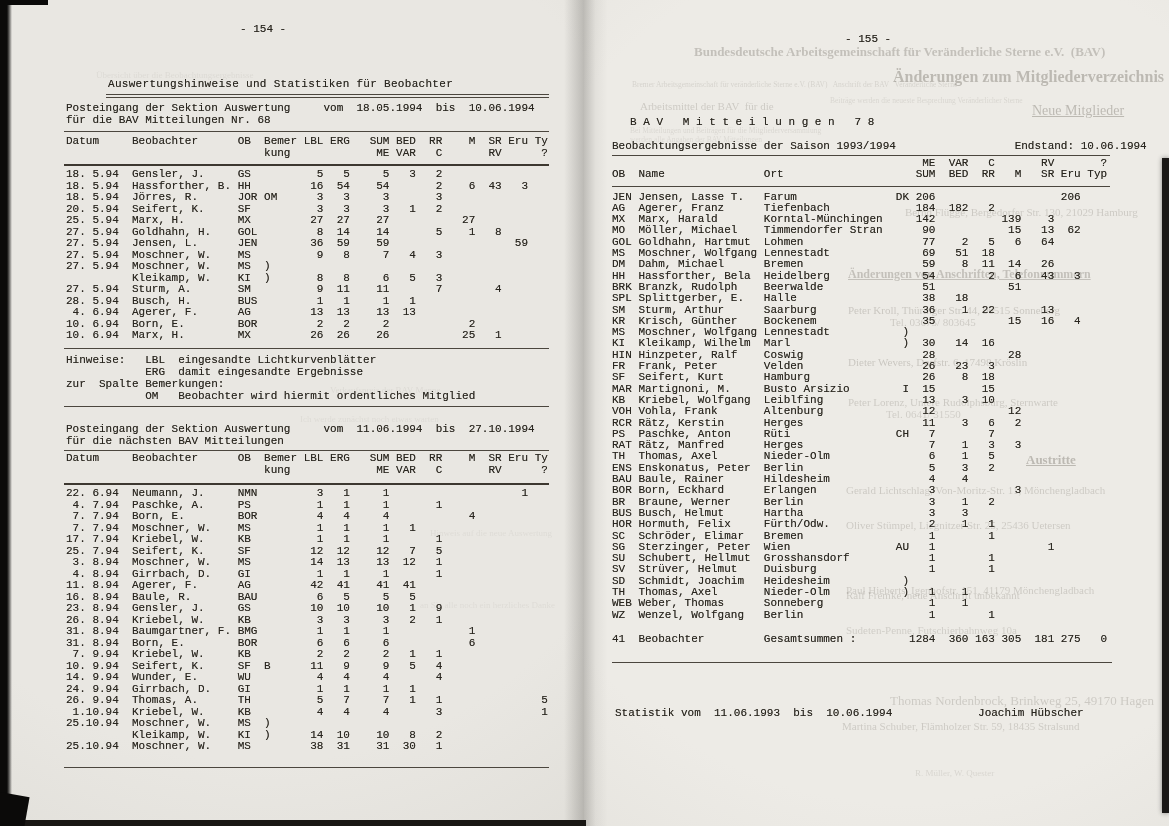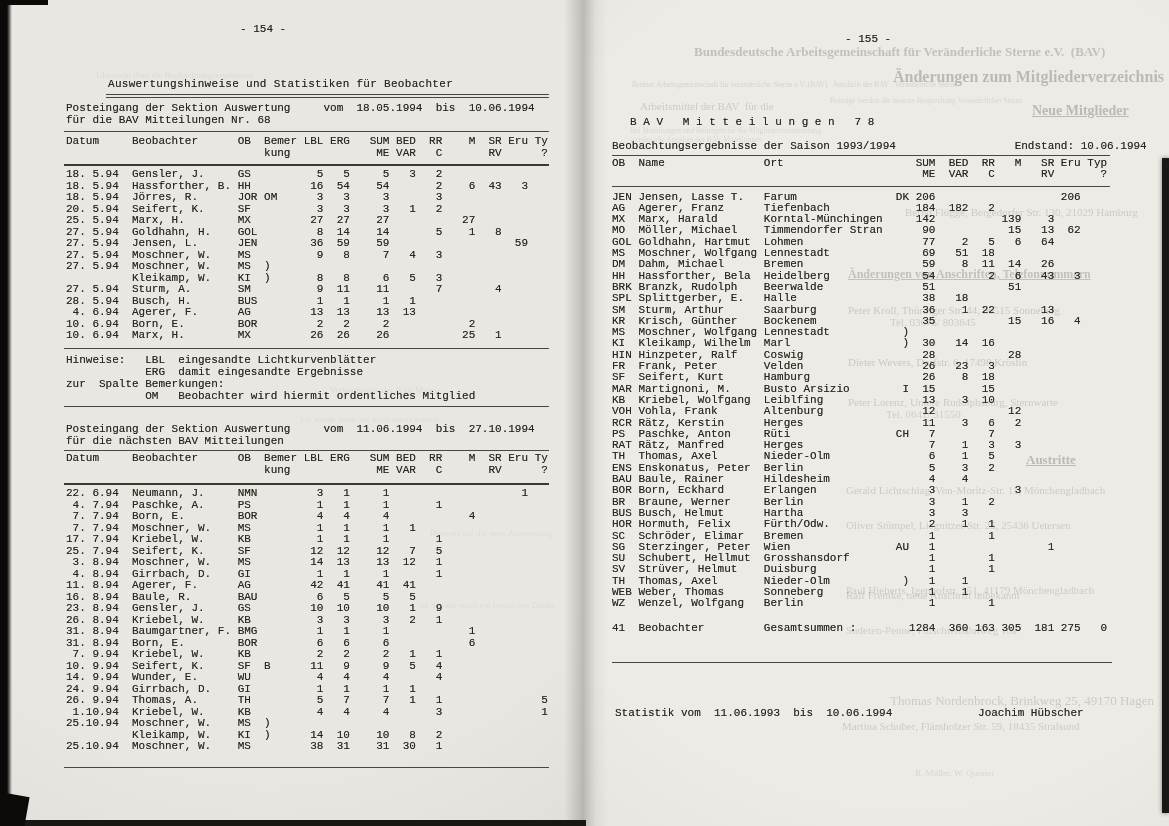--- a/index.html
+++ b/index.html
@@ -44,21 +44,21 @@
       <div class="bleed-item" style="left: 300px; top: 414px; font-size: 9px; opacity: 0.07;">Ich werde zunächst noch etwas warten</div>
       <div class="bleed-item" style="left: 430px; top: 528px; font-size: 9px; opacity: 0.07;">Hinweis auf die neue Auswertung</div>
       <div class="bleed-item" style="left: 420px; top: 600px; font-size: 9px; opacity: 0.07;">an Sie alle noch ein herzliches Danke</div>
     </div>
   <div>
       <div class="bleed-item" style="left: 694px; top: 44px; font-size: 13px; opacity: 0.26; font-weight: 600;">Bundesdeutsche Arbeitsgemeinschaft für Veränderliche Sterne e.V.  (BAV)</div>
       <div class="bleed-item" style="left: 632px; top: 80px; font-size: 7.5px; opacity: 0.15;">Bremer Arbeitsgemeinschaft für veränderliche Sterne e.V. (BAV)   Anschrift der BAV   Veränderliche Sterne</div>
       <div class="bleed-item" style="left: 893px; top: 68px; font-size: 16px; opacity: 0.3; font-weight: 700;">Änderungen zum Mitgliederverzeichnis</div>
       <div class="bleed-item" style="left: 640px; top: 100px; font-size: 11px; opacity: 0.2;">Arbeitsmittel der BAV  für die</div>
       <div class="bleed-item" style="left: 830px; top: 96px; font-size: 7.5px; opacity: 0.13;">Beiträge werden die neueste Besprechung Veränderlicher Sterne</div>
-      <div class="bleed-item" style="left: 1032px; top: 103px; font-size: 14px; opacity: 0.3; font-weight: 700; text-decoration: underline;">Neue Mitglieder</div>
+      <div class="bleed-item" style="left: 1032px; top: 103px; font-size: 14px; opacity: 0.3; font-weight: 400; text-decoration: underline;">Neue Mitglieder</div>
       <div class="bleed-item" style="left: 630px; top: 126px; font-size: 7.5px; opacity: 0.12; text-align: center;">Bei Mitteilungen und Beiträgen für die Mitgliederversammlung</div>
       <div class="bleed-item" style="left: 630px; top: 135px; font-size: 7.5px; opacity: 0.1;">werden alle Angaben der BAV Mitteilungen</div>
       <div class="bleed-item" style="left: 905px; top: 206px; font-size: 11px; opacity: 0.2;">Bernd Flügge, Bergedorfer Str. 130, 21029 Hamburg</div>
       <div class="bleed-item" style="left: 848px; top: 267px; font-size: 12px; opacity: 0.26; font-weight: 700; text-decoration: underline;">Änderungen von Anschriften, Telefonnummern</div>
       <div class="bleed-item" style="left: 848px; top: 304px; font-size: 11px; opacity: 0.22;">Peter Kroll, Thüringer Str. 44, 96515 Sonneberg</div>
       <div class="bleed-item" style="left: 890px; top: 316px; font-size: 11px; opacity: 0.2;">Tel. 03675/ 803645</div>
       <div class="bleed-item" style="left: 848px; top: 356px; font-size: 11px; opacity: 0.22;">Dieter Wevers, Dorfstr. 6, 17498 Kröslin</div>
       <div class="bleed-item" style="left: 848px; top: 396px; font-size: 11px; opacity: 0.2;">Peter Lorenz, Untere Rudolphsburg, Sternwarte</div>
       <div class="bleed-item" style="left: 886px; top: 408px; font-size: 11px; opacity: 0.18;">Tel. 0641/ 31550</div>
       <div class="bleed-item" style="left: 1026px; top: 452px; font-size: 13px; opacity: 0.3; font-weight: 700; text-decoration: underline;">Austritte</div>
@@ -146,22 +146,22 @@
   <div class="rule heavy" style="left:64px;top:483px;width:485px"></div>
   <div class="rule" style="left:64px;top:767px;width:485px"></div>
 
   <div class="txt" style="left:845px;top:33px">- 155 -</div>
 
   <div class="txt" style="left:630px;top:116px">B A V   M i t t e i l u n g e n   7 8</div>
   <div class="txt" style="left:612px;top:140px">Beobachtungsergebnisse der Saison 1993/1994                  Endstand: 10.06.1994</div>
 
   <div class="rule" style="left:612px;top:155px;width:498px"></div>
   <div class="ttable" style="left:612px;top:158px;line-height:11.3px">
+      <div class="trow thead">                                               ME  VAR   C       RV       ?</div>
       <div class="trow thead">OB  Name               Ort                    SUM  BED  RR   M   SR Eru Typ</div>
-      <div class="trow thead">                                               ME  VAR   C       RV       ?</div>
       <div style="height: 11px;"></div>
       <div class="trow">JEN Jensen, Lasse T.   Farum               DK 206                   206    </div>
       <div class="trow">AG  Agerer, Franz      Tiefenbach             184  182   2                 </div>
       <div class="trow">MX  Marx, Harald       Korntal-Münchingen     142          139    3        </div>
       <div class="trow">MO  Möller, Michael    Timmendorfer Stran      90           15   13  62    </div>
       <div class="trow">GOL Goldhahn, Hartmut  Lohmen                  77    2   5   6   64        </div>
       <div class="trow">MS  Moschner, Wolfgang Lennestadt              69   51  18                 </div>
       <div class="trow">DM  Dahm, Michael      Bremen                  59    8  11  14   26        </div>
       <div class="trow">HH  Hassforther, Bela  Heidelberg              54        2   6   43   3    </div>
       <div class="trow">BRK Branzk, Rudolph    Beerwalde               51           51             </div>
@@ -183,20 +183,21 @@
       <div class="trow">ENS Enskonatus, Peter  Berlin                   5    3   2                 </div>
       <div class="trow">BAU Baule, Rainer      Hildesheim               4    4                     </div>
       <div class="trow">BOR Born, Eckhard      Erlangen                 3            3             </div>
       <div class="trow">BR  Braune, Werner     Berlin                   3    1   2                 </div>
       <div class="trow">BUS Busch, Helmut      Hartha                   3    3                     </div>
       <div class="trow">HOR Hormuth, Felix     Fürth/Odw.               2    1   1                 </div>
       <div class="trow">SC  Schröder, Elimar   Bremen                   1        1                 </div>
       <div class="trow">SG  Sterzinger, Peter  Wien                AU   1                 1        </div>
       <div class="trow">SU  Schubert, Hellmut  Grosshansdorf            1        1                 </div>
       <div class="trow">SV  Strüver, Helmut    Duisburg                 1        1                 </div>
+      <div class="trow">SD  Schmidt, Joachim   Heidesheim           )                              </div>
       <div class="trow">TH  Thomas, Axel       Nieder-Olm           )   1    1                     </div>
       <div class="trow">WEB Weber, Thomas      Sonneberg                1    1                     </div>
       <div class="trow">WZ  Wenzel, Wolfgang   Berlin                   1        1                 </div>
       <div style="height: 13px;"></div>
       <div class="trow">41  Beobachter         Gesamtsummen :        1284  360 163 305  181 275   0</div>
     </div>
   <div class="rule" style="left:612px;top:186px;width:498px"></div>
   <div class="rule" style="left:612px;top:662px;width:500px"></div>
 
   <div class="txt" style="left:615px;top:707px">Statistik vom  11.06.1993  bis  10.06.1994             Joachim Hübscher</div>

